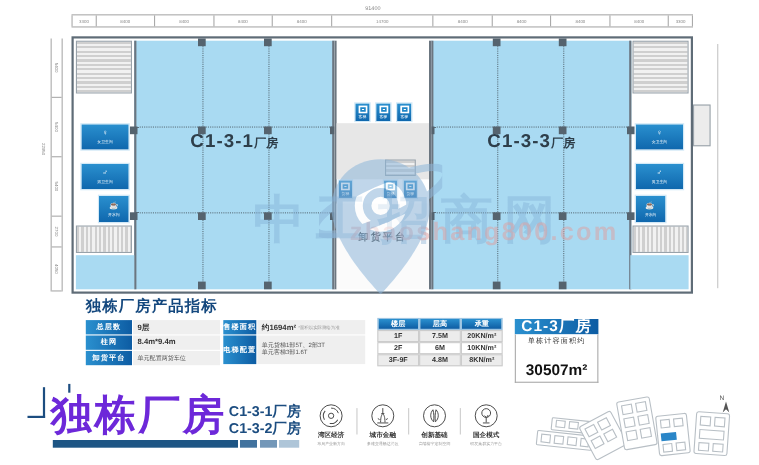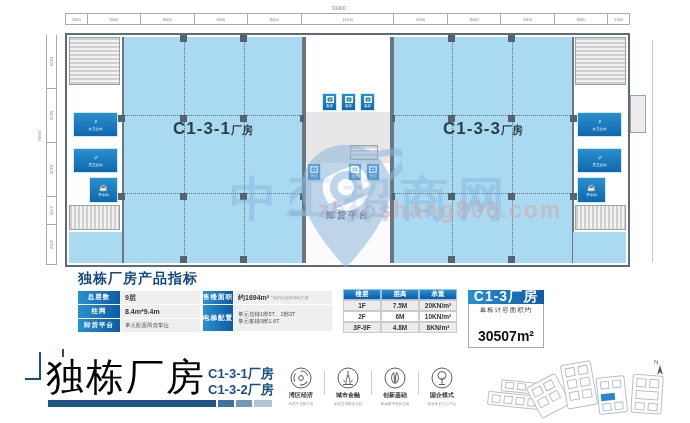--- a/index.html
+++ b/index.html
@@ -86,21 +86,21 @@
           height:14px;display:flex;align-items:center;justify-content:center;letter-spacing:1px}
   .card-b{border:1px solid #aaa;border-top:none;background:#fff;text-align:center;padding:2px 0 3px}
   .card-lb{font-size:6.5px;color:#333;letter-spacing:1px}
   .card-v{font-size:14px;font-weight:bold;color:#111;margin-top:13px}
 
   
   .brk-v{position:absolute;left:39px;top:352px;width:2px;height:28px;background:#1c4d80}
   .brk-h{position:absolute;left:25px;top:378px;width:16px;height:2px;background:#1c4d80}
   .brk-t{position:absolute;left:62px;top:349px;width:2px;height:8px;background:#1c4d80}
   .main-title{position:absolute;left:46px;top:352px;font-family:"Liberation Serif",serif;
-              font-size:38px;font-weight:normal;color:#000000;letter-spacing:2px;white-space:nowrap}
+              font-size:38px;font-weight:bold;color:#6d28d9;letter-spacing:2px;white-space:nowrap}
   .subs{position:absolute;left:208px;top:366px;font-size:13px;font-weight:bold;color:#1c4d80;line-height:16px;white-space:nowrap}
   .gbar{position:absolute;left:48px;top:400px;width:224px;height:7px;
         background:linear-gradient(90deg,#1d5584 0 75%,#fff 75% 76%,#41729e 76% 83%,#fff 83% 84%,
                    #7397b8 84% 91%,#fff 91% 92%,#aec5d8 92% 100%)}
   .features{position:absolute;left:280px;top:367px;display:flex;align-items:flex-start}
   .feat{width:42px;text-align:center}
   .feat svg{display:block;margin:0 auto}
   .fname{font-size:6px;font-weight:bold;color:#333;margin-top:2px;white-space:nowrap}
   .fdesc{font-size:4px;color:#999;margin-top:1px;white-space:nowrap;transform:scale(.9)}
   .fdiv{width:1px;height:24px;background:#ccc;margin:4px 2px 0}

